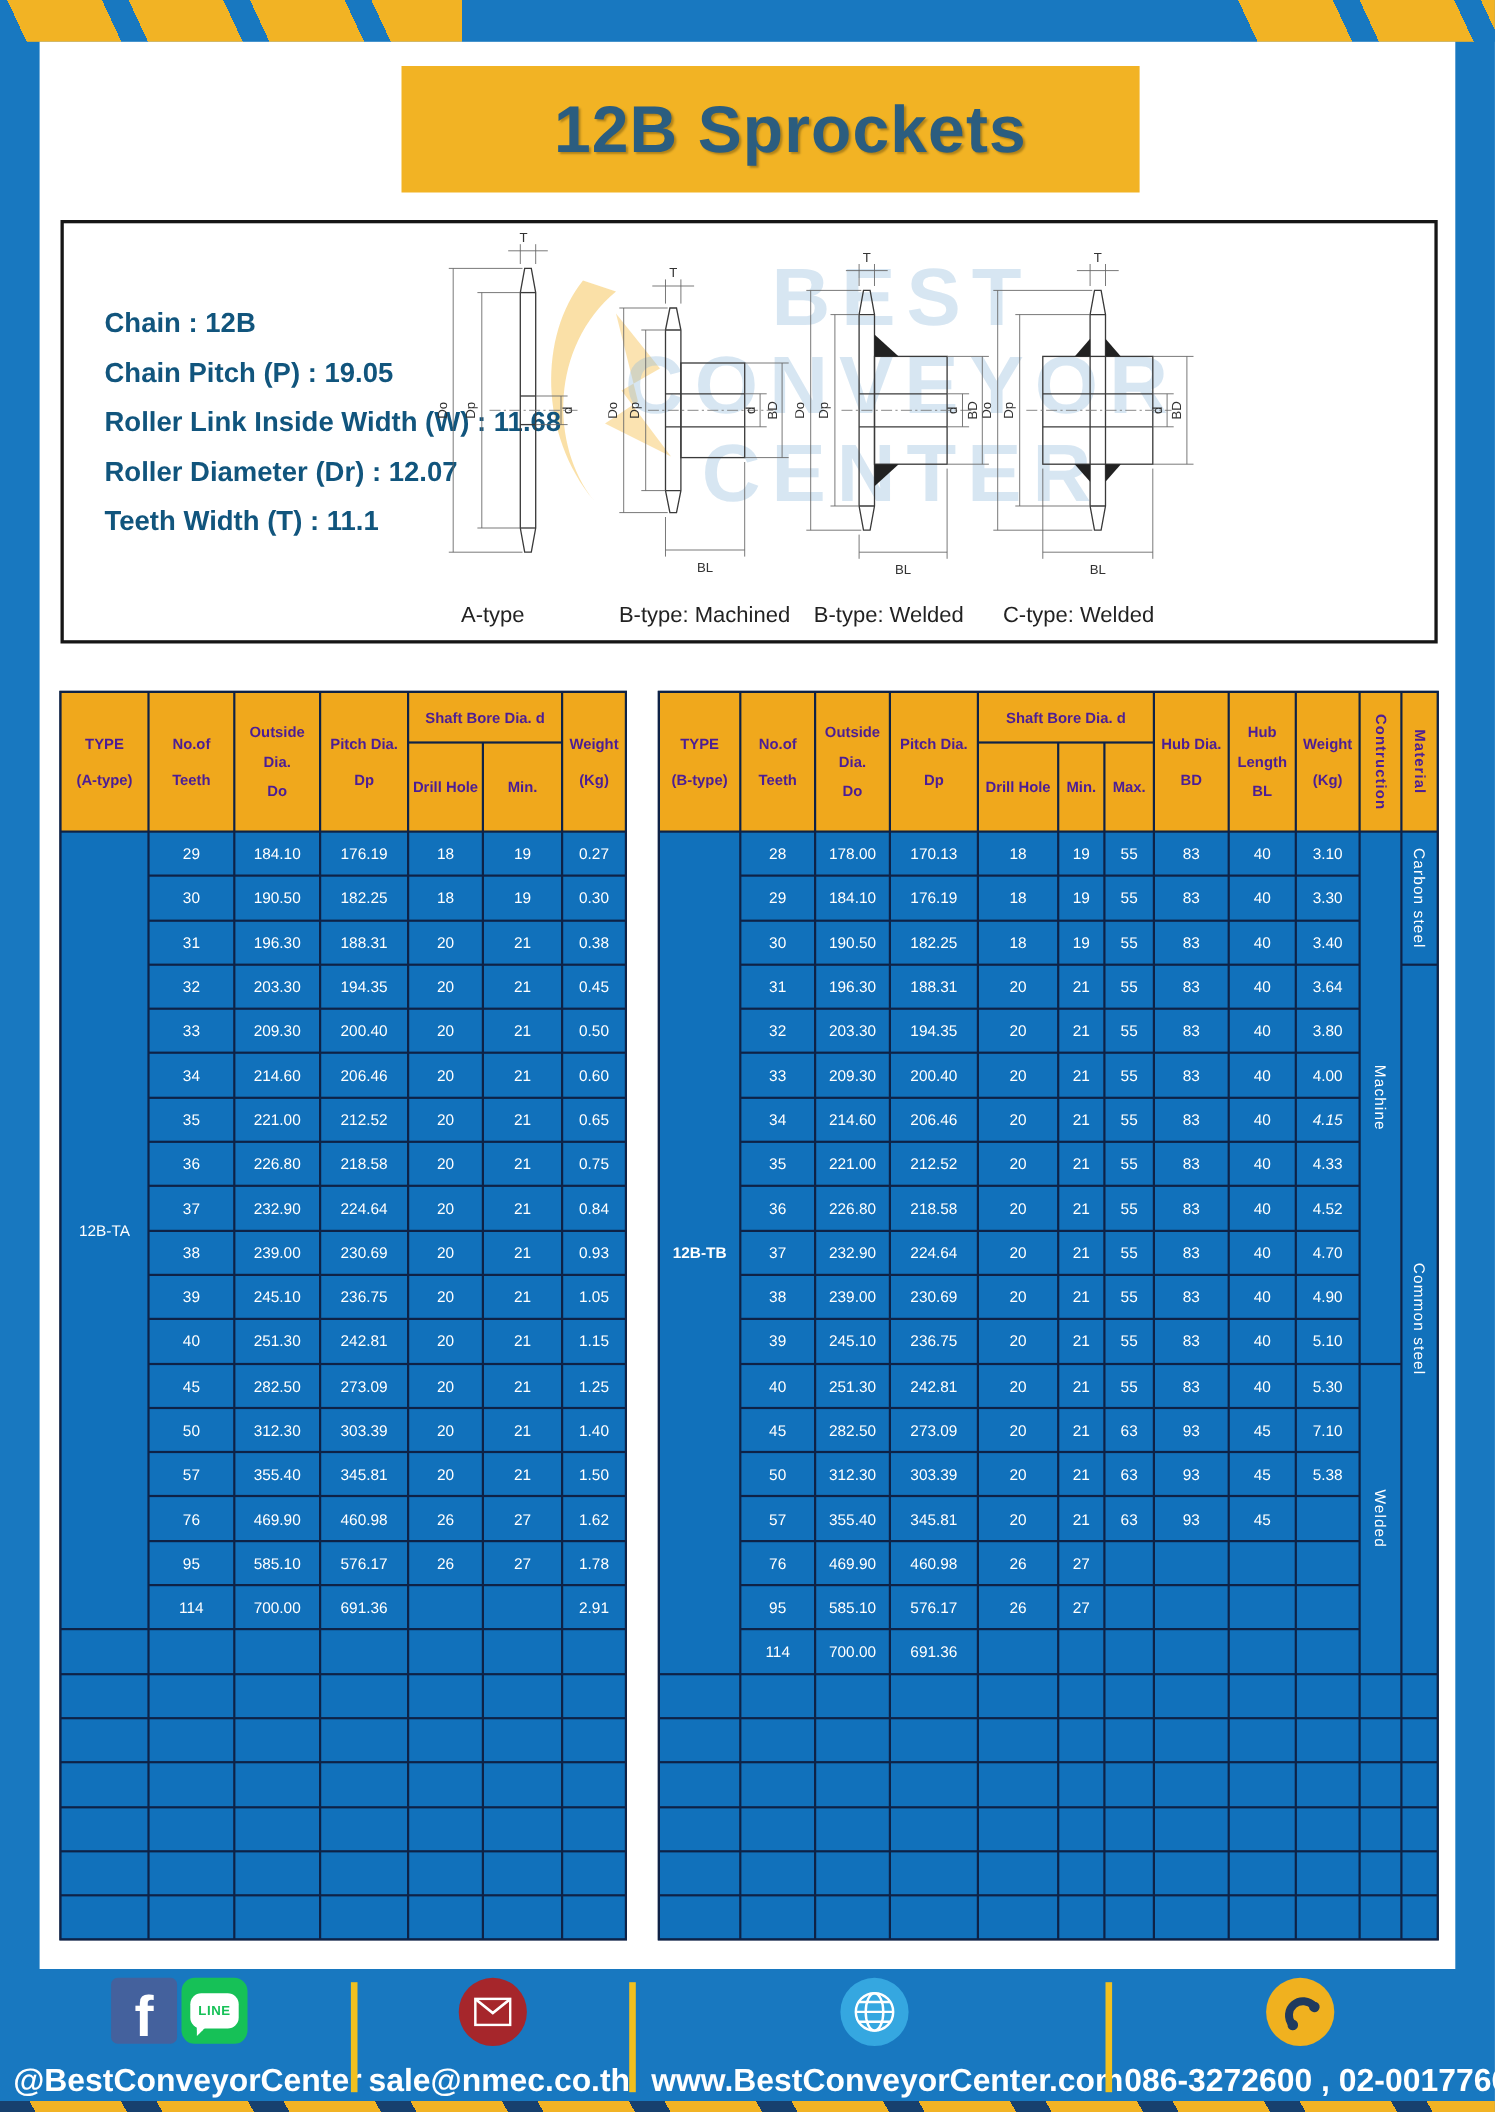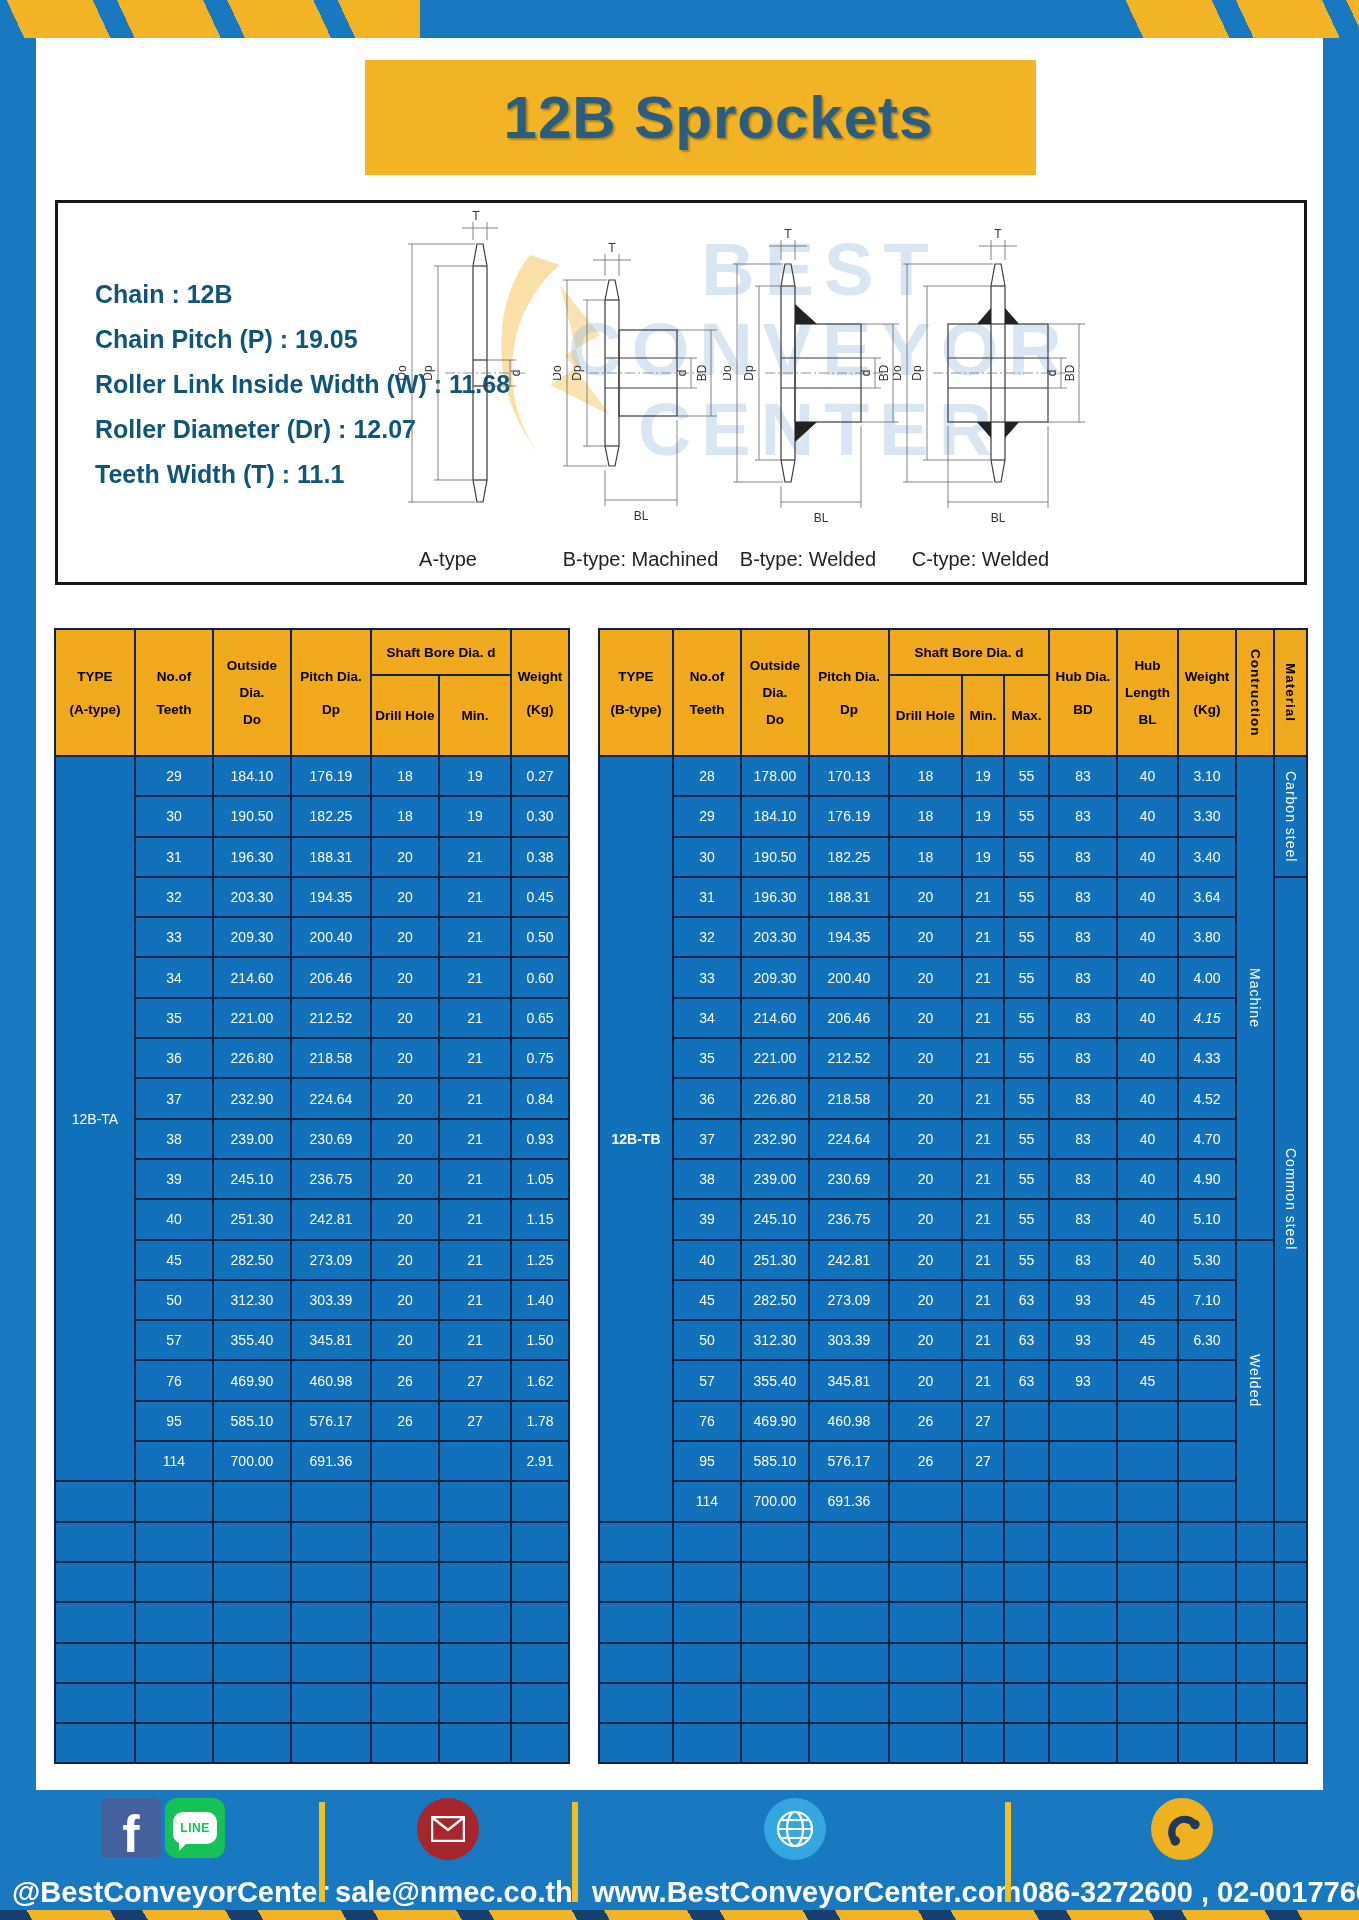--- a/index.html
+++ b/index.html
@@ -19,21 +19,21 @@
   .watermark{left:500px;top:230px;width:640px;text-align:center;pointer-events:none;}
   .watermark div{font-size:74px;font-weight:800;letter-spacing:10px;color:rgba(150,190,220,.38);line-height:80px;}
   .wmlogo{left:470px;top:245px;}
   .diagram-label{font-size:20px;color:#222;text-align:center;}
   .dg{position:absolute;}
   svg text{font-family:"Liberation Sans",sans-serif;font-size:12px;fill:#333;}
   
   .grid{display:grid;gap:2px;background:#0e2246;border:2px solid #0e2246;box-sizing:content-box;}
   #table-a{left:54px;top:628px;grid-template-columns:78px 76px 76px 78px 66px 70px 56px;grid-template-rows:44px 79px repeat(25,38.3px);}
   #table-b{left:598px;top:628px;grid-template-columns:72px 66px 66px 78px 71px 40px 43px 66px 59px 56px 36px 31px;grid-template-rows:44px 79px repeat(25,38.3px);}
-  .hcell{background:#f0a81c;color:#000000;font-weight:700;font-size:13.5px;display:flex;flex-direction:column;align-items:center;justify-content:center;text-align:center;line-height:19px;}
+  .hcell{background:#f0a81c;color:#4c1d95;font-weight:700;font-size:13.5px;display:flex;flex-direction:column;align-items:center;justify-content:center;text-align:center;line-height:19px;}
   .bcell{background:#1171bb;color:#fff;font-size:14px;display:flex;align-items:center;justify-content:center;text-align:center;}
   .vtx{writing-mode:vertical-rl;letter-spacing:1px;}
   
   .footer-text{color:#fff;font-size:29px;font-weight:700;text-align:center;white-space:nowrap;}
   .fdiv{width:6px;height:100px;background:#f0c020;}
   .icon-circle{width:62px;height:62px;border-radius:50%;display:flex;align-items:center;justify-content:center;}
   .fb{width:60px;height:60px;background:#44619d;border-radius:6px;display:flex;align-items:flex-end;justify-content:center;overflow:hidden;}
   .fb span{color:#fff;font-size:52px;font-weight:700;line-height:48px;}
   .line-badge{width:60px;height:60px;background:#16c157;border-radius:12px;display:flex;align-items:center;justify-content:center;}
   .line-bubble{width:44px;height:32px;background:#fff;border-radius:10px;display:flex;align-items:center;justify-content:center;position:relative;}
@@ -596,21 +596,21 @@
     <div class="bcell" style="grid-area: 16 / 9;">45</div>
     <div class="bcell" style="grid-area: 16 / 10;">7.10</div>
     <div class="bcell" style="grid-area: 17 / 2;">50</div>
     <div class="bcell" style="grid-area: 17 / 3;">312.30</div>
     <div class="bcell" style="grid-area: 17 / 4;">303.39</div>
     <div class="bcell" style="grid-area: 17 / 5;">20</div>
     <div class="bcell" style="grid-area: 17 / 6;">21</div>
     <div class="bcell" style="grid-area: 17 / 7;">63</div>
     <div class="bcell" style="grid-area: 17 / 8;">93</div>
     <div class="bcell" style="grid-area: 17 / 9;">45</div>
-    <div class="bcell" style="grid-area: 17 / 10;">6.30</div>
+    <div class="bcell" style="grid-area: 17 / 10;">5.38</div>
     <div class="bcell" style="grid-area: 18 / 2;">57</div>
     <div class="bcell" style="grid-area: 18 / 3;">355.40</div>
     <div class="bcell" style="grid-area: 18 / 4;">345.81</div>
     <div class="bcell" style="grid-area: 18 / 5;">20</div>
     <div class="bcell" style="grid-area: 18 / 6;">21</div>
     <div class="bcell" style="grid-area: 18 / 7;">63</div>
     <div class="bcell" style="grid-area: 18 / 8;">93</div>
     <div class="bcell" style="grid-area: 18 / 9;">45</div>
     <div class="bcell" style="grid-area: 18 / 10;"></div>
     <div class="bcell" style="grid-area: 19 / 2;">76</div>

